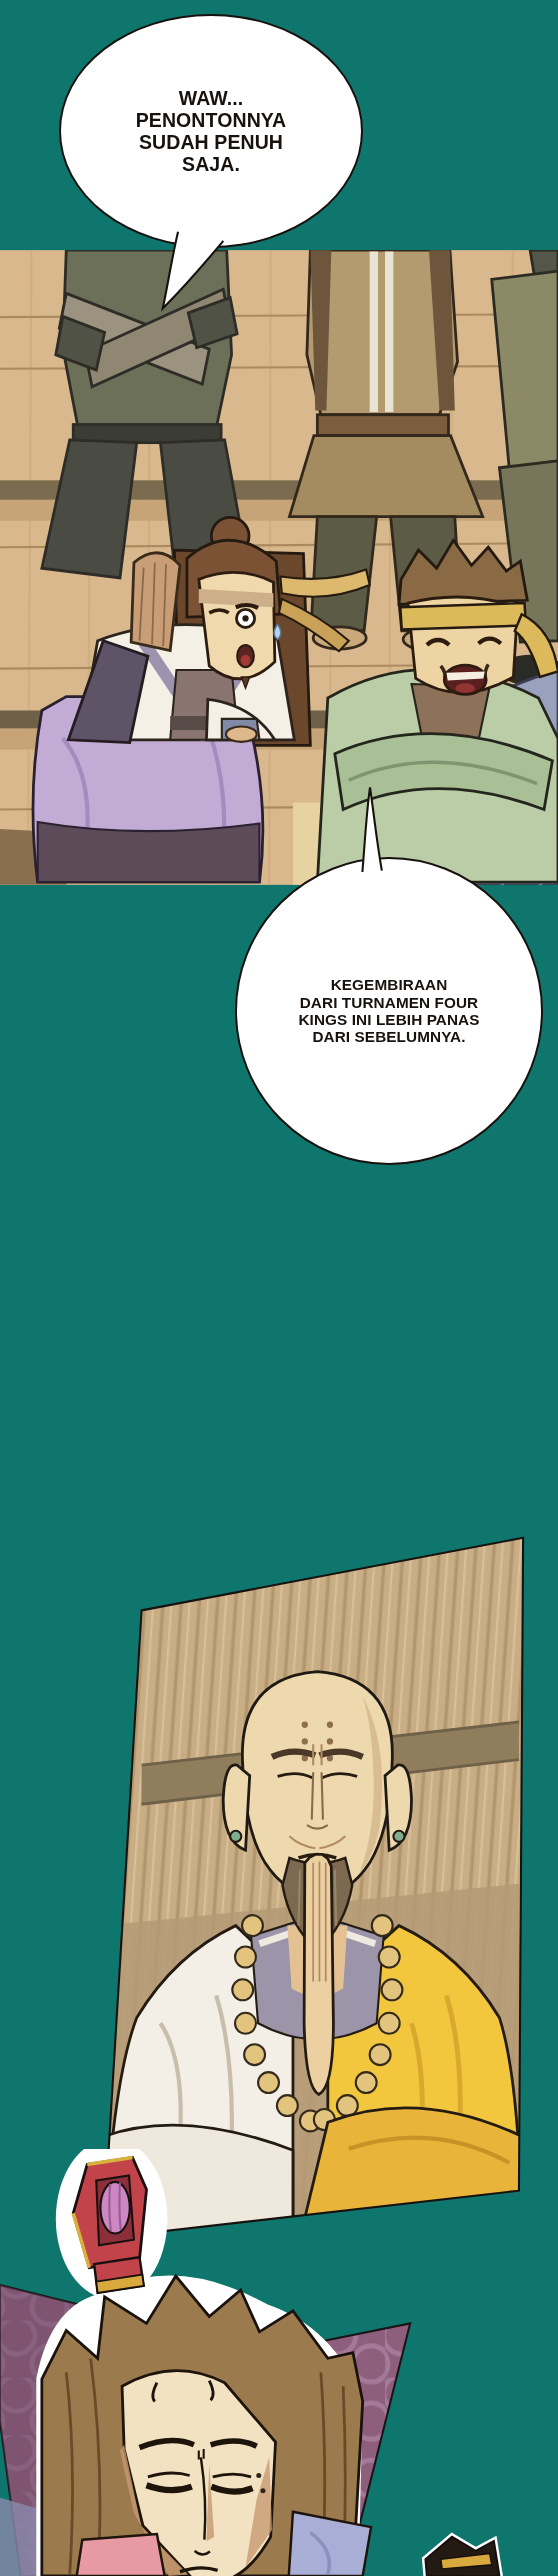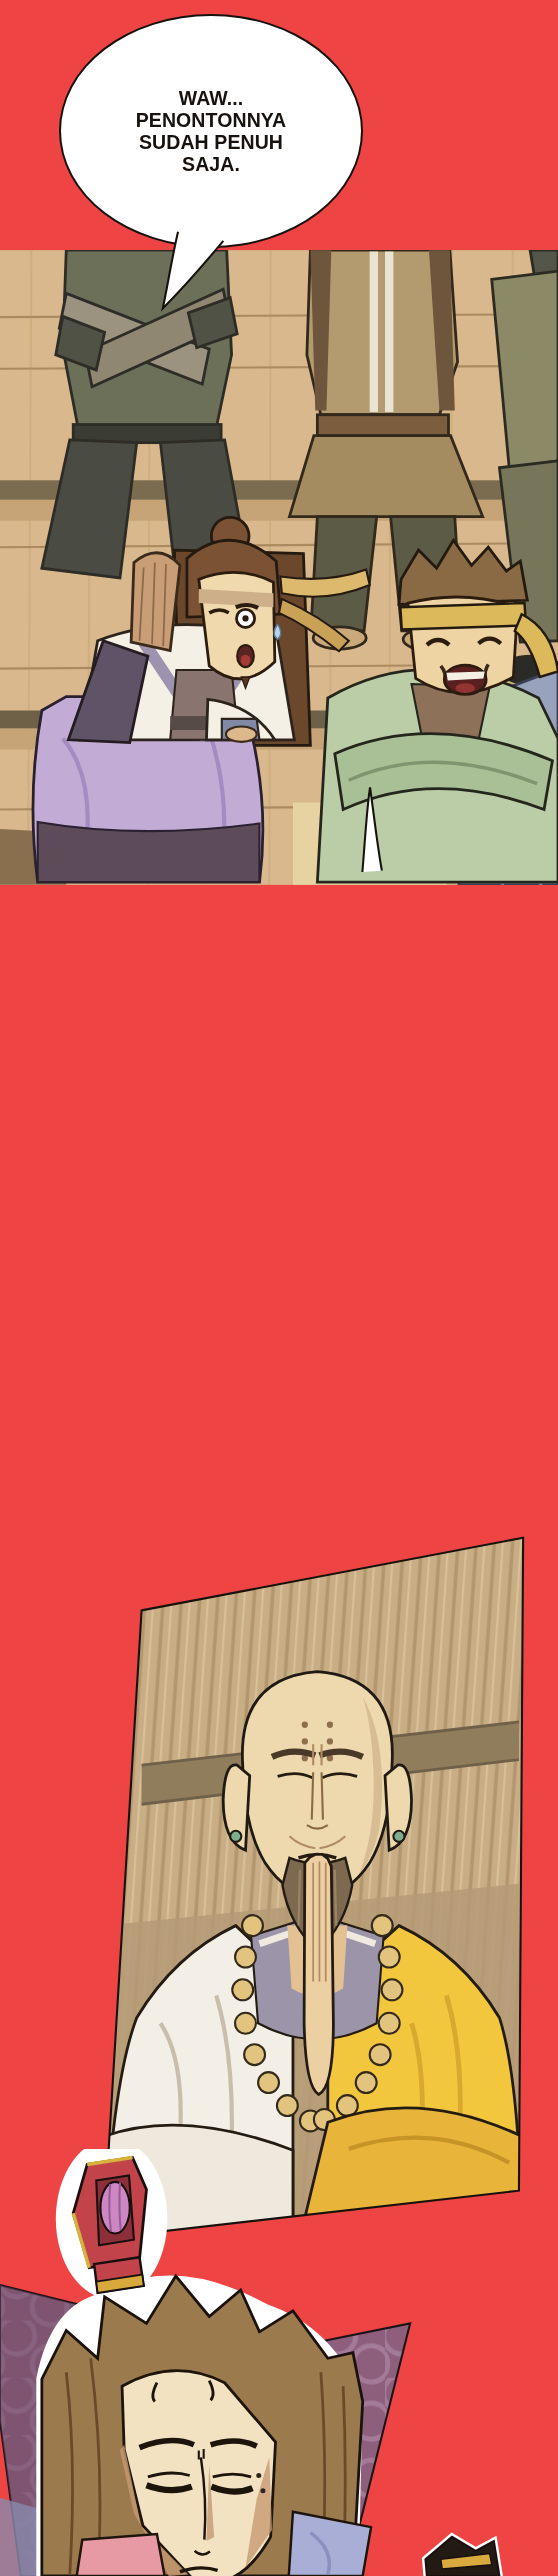--- a/index.html
+++ b/index.html
@@ -1,19 +1,19 @@
 <!DOCTYPE html>
 <html style="font-size:11px"><head>
 <meta charset="utf-8">
 <style>
   html,body{margin:0;padding:0;background:#ffffff;}
   .page{
     position:relative;
     width:558px;height:2576px;
-    background:#ef4444;
+    background:#0f766e;
     overflow:hidden;
     font-family:"Liberation Sans", sans-serif;
   }
   .panel{position:absolute;z-index:1;}
   .panel svg{display:block;}
   .panel-overlap{z-index:2;}
   .bubble{
     position:absolute;z-index:3;
     background:#ffffff;
     border:2.1px solid #17120e;
@@ -246,20 +246,26 @@
   <div class="bubble" id="bubble-1">
     <span>WAW...
 PENONTONNYA
 SUDAH PENUH
 SAJA.</span>
   </div>
   <svg class="bubble-tail" style="left:136px;top:220px;" width="105" height="101" viewBox="0 0 150 145">
     <path d="M60 17 C50 60 45 95 38 127 C70 95 100 60 125 30" fill="#ffffff" stroke="#17120e" stroke-width="3"></path>
   </svg>
 
+  <div class="bubble" id="bubble-2">
+    <span>KEGEMBIRAAN
+DARI TURNAMEN FOUR
+KINGS INI LEBIH PANAS
+DARI SEBELUMNYA.</span>
+  </div>
   <svg class="bubble-tail" style="left:361px;top:783px;" width="25" height="94" viewBox="0 0 36 135">
     <path d="M2 128 C6 80 8 40 13 6 C18 40 22 80 30 126" fill="#ffffff" stroke="#17120e" stroke-width="3"></path>
   </svg>
 
 
   <div class="panel panel-overlap" style="left:0;top:2149px;width:558px;height:427px;">
     <svg width="558" height="427" viewBox="0 0 800 612">
       <defs>
         <pattern id="p3pat" width="92" height="82" patternUnits="userSpaceOnUse">
           <rect width="92" height="82" fill="#8e5f7d"></rect>

